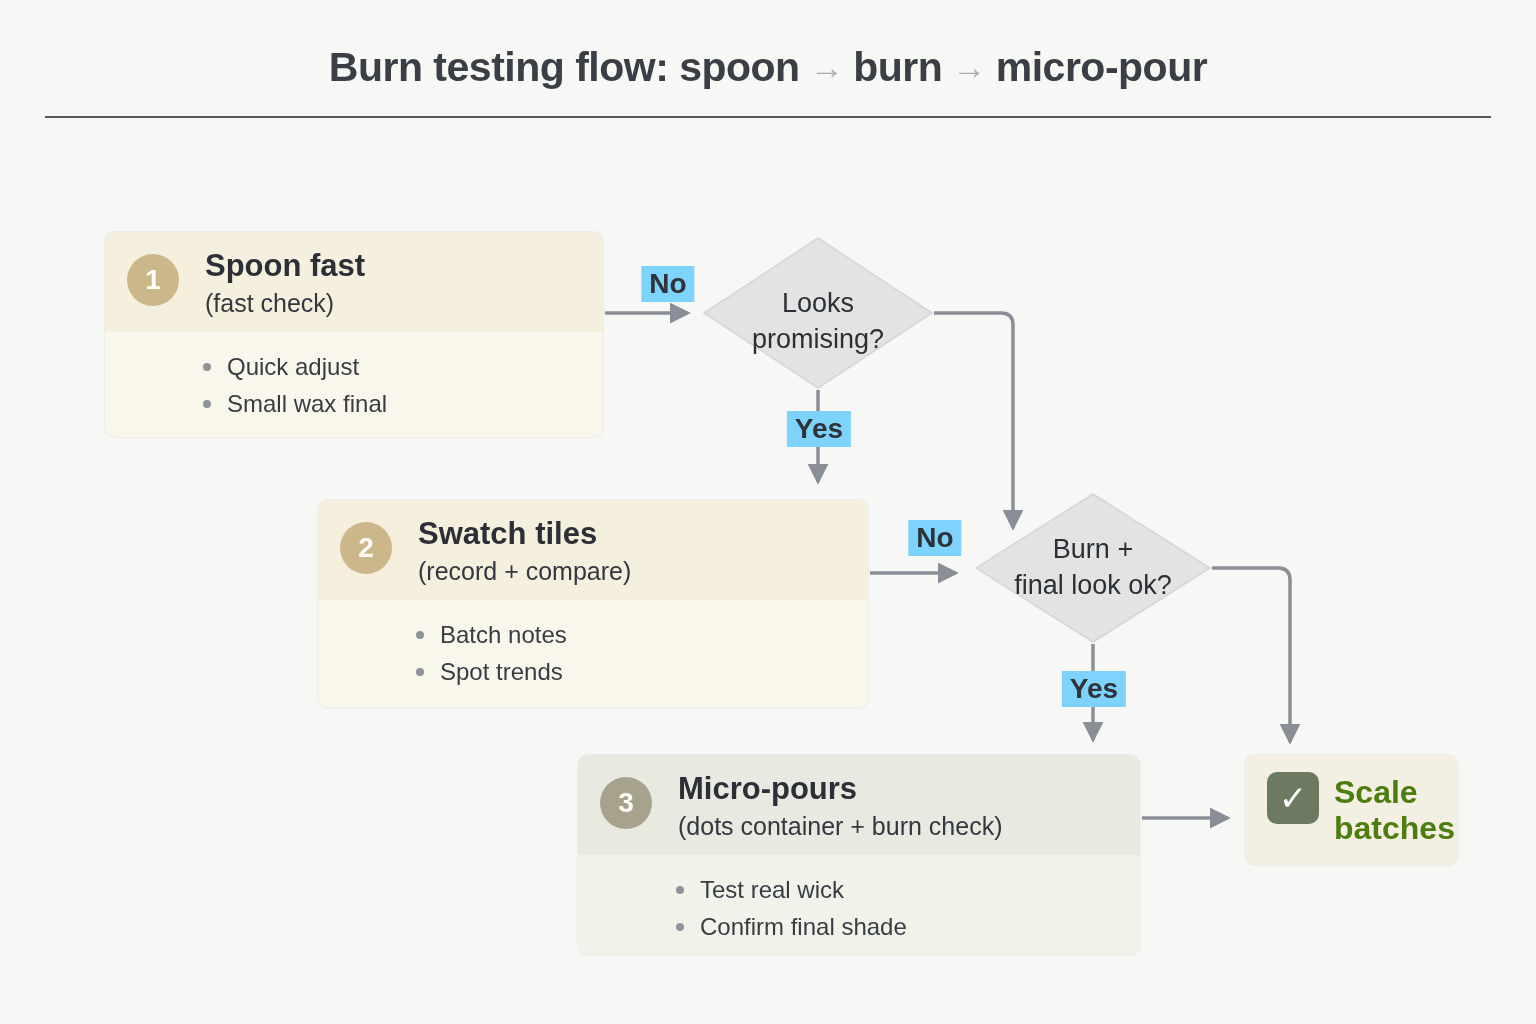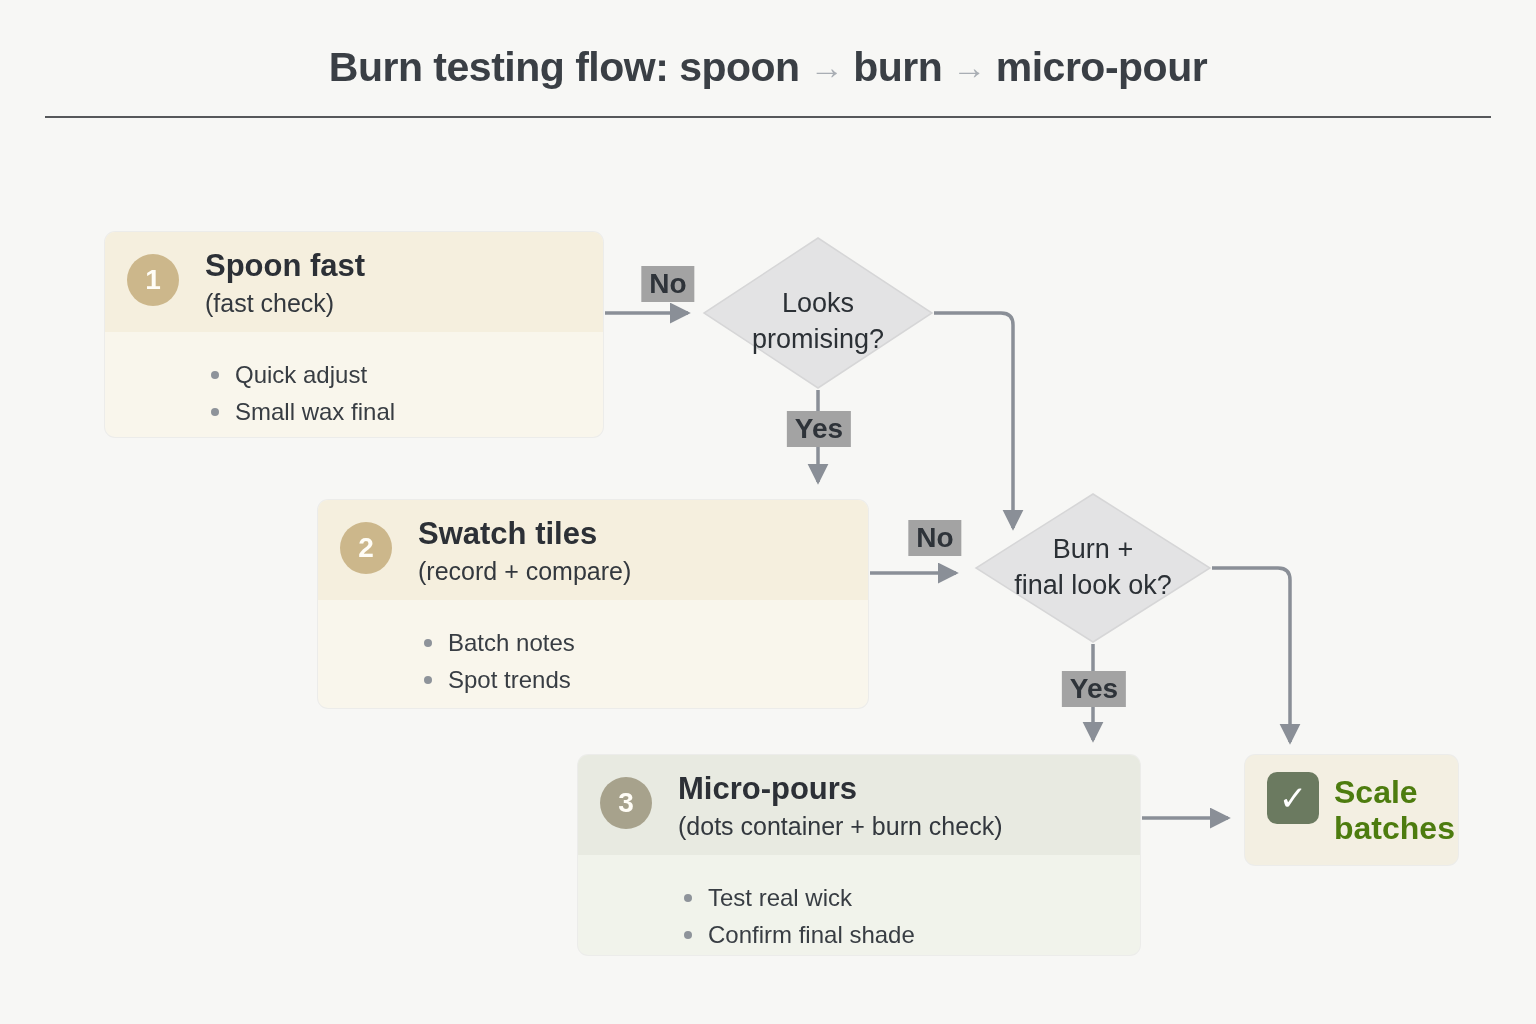--- a/index.html
+++ b/index.html
@@ -37,39 +37,39 @@
   .step-num {
     flex:0 0 auto; width:52px; height:52px; border-radius:50%;
     display:flex; align-items:center; justify-content:center;
     color:#fffdf6; font-size:28px; font-weight:700; margin-top:6px;
   }
   .accent-tan   { background:#ccb78b; }
   .accent-olive { background:#a7a28c; }
   .step-title { font-size:31px; font-weight:700; color:#2c3036; line-height:36px; }
   .step-sub   { font-size:25px; font-weight:400; color:#33383e; line-height:33px; margin-top:3px; }
   .step-body  { padding:16px 24px 16px 96px; }
-  .bullets { margin:8px; padding:0; list-style:none; }
+  .bullets { margin:0; padding:0; list-style:none; }
   .bullets li { position:relative; padding-left:26px; font-size:24px; color:#383d43; line-height:37px; }
   .bullets li::before {
     content:""; position:absolute; left:2px; top:15px;
     width:8px; height:8px; border-radius:50%; background:#8e939a;
   }
 
   
   .diamond-label {
     position:absolute; text-align:center; font-size:27px;
     color:#2b3035; line-height:36px; font-weight:500;
   }
   .diamond-label span { display:block; }
 
   
   .edge-label {
     position:absolute; transform:translate(-50%,-50%);
     font-size:28px; font-weight:600; color:#2e3339;
-    background:#a3a3a3; padding:2px 8px; white-space:nowrap;
+    background:#7dd3fc; padding:2px 8px; white-space:nowrap;
   }
 
   
   .terminal-box {
     position:absolute; left:1245px; top:755px; width:213px; height:110px;
     background:#f3efe2; border-radius:10px;
     box-shadow:0 0 0 1px rgba(0,0,0,0.045);
     display:flex; align-items:flex-start; gap:15px;
     padding:17px 12px 0 22px; box-sizing:border-box;
   }

